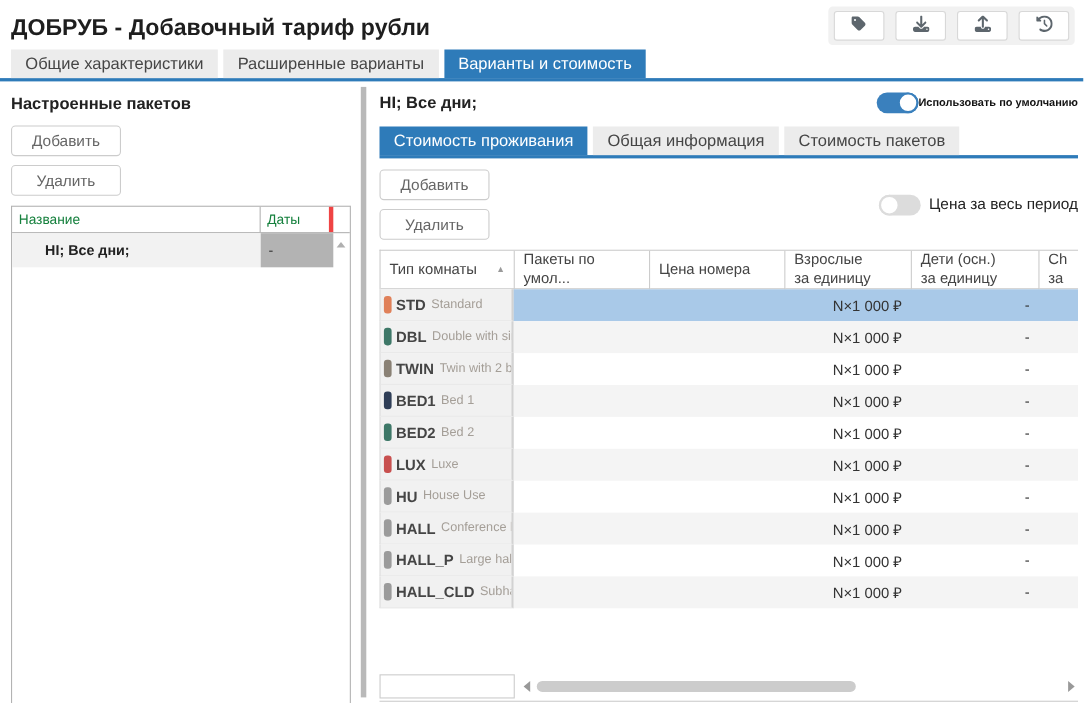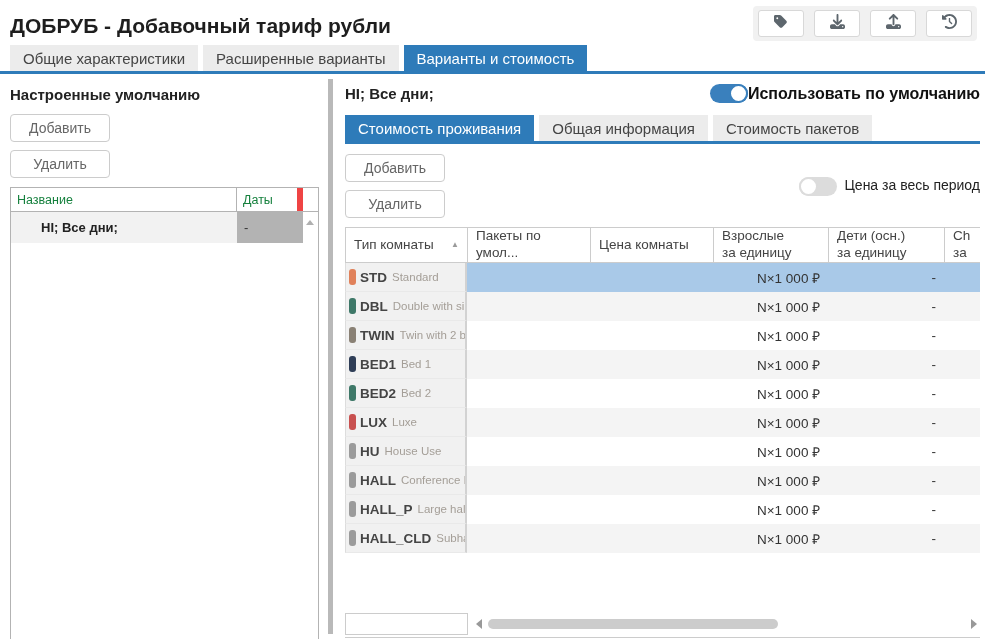--- a/index.html
+++ b/index.html
@@ -21,40 +21,40 @@
   .content{display:flex;height:564px;}
   .divider{width:5px;background:#b9b9b9;margin:5px 0 4px 0;flex:none;}
   
   .left-panel{width:328px;box-sizing:border-box;padding:8px 9px 0 10px;flex:none;}
   .panel-title{font-size:15px;font-weight:bold;margin:4px 0 11px;color:#222;}
   .btn-row{display:flex;gap:8px;flex-direction:column;}
   .btn{background:#fff;border:1px solid #ccc;border-radius:4px;color:#666;font-size:14px;font-family:inherit;padding:5px 0;width:100px;text-align:center;cursor:pointer;}
   .left-table{margin-top:9px;border:1px solid #b3b3b3;height:484px;box-sizing:border-box;position:relative;background:#fff;}
   .lt-header{display:flex;height:23px;border-bottom:1px solid #b3b3b3;font-size:12.5px;color:#15803d;}
   .lt-h-name{flex:1;padding-left:6px;border-right:1px solid #b3b3b3;display:flex;align-items:center;}
-  .lt-h-dates{width:66px;box-sizing:border-box;padding-left:6px;border-right:6px solid #ef4444;display:flex;align-items:center;}
+  .lt-h-dates{width:66px;box-sizing:border-box;padding-left:6px;border-right:4px solid #ef4444;display:flex;align-items:center;}
   .lt-h-lane{width:15px;}
   .lt-row{display:flex;height:31px;font-size:13px;}
   .lt-name{flex:1;background:#f2f2f2;font-weight:bold;padding-left:30px;display:flex;align-items:center;color:#222;}
   .lt-dates{width:66px;box-sizing:border-box;background:#b3b3b3;padding-left:7px;display:flex;align-items:center;color:#333;}
   .lt-lane{width:15px;position:relative;}
   .tri-up{width:0;height:0;border-left:4px solid transparent;border-right:4px solid transparent;border-bottom:5px solid #b0b0b0;position:absolute;top:8px;left:3px;cursor:pointer;}
   .tri-down{width:0;height:0;border-left:4px solid transparent;border-right:4px solid transparent;border-top:5px solid #b0b0b0;position:absolute;bottom:8px;right:6px;cursor:pointer;}
   
   .right-panel{flex:1;box-sizing:border-box;padding:8px 5px 0 12px;display:flex;flex-direction:column;min-width:0;}
   .rp-header{display:flex;justify-content:space-between;align-items:center;margin:2px 0 12px;}
   .variant-title{font-size:15px;font-weight:bold;color:#222;}
   .toggle-group{display:flex;align-items:center;}
   .toggle{width:38px;height:19px;border-radius:10px;position:relative;flex:none;cursor:pointer;}
   .toggle.on{background:#3a80bd;}
   .toggle.off{background:#dcdcdc;}
   .toggle .knob{position:absolute;top:0;width:19px;height:19px;border-radius:50%;background:#fff;box-sizing:border-box;}
   .toggle.on .knob{right:0;border:2px solid #3a80bd;}
   .toggle.off .knob{left:0;border:2px solid #dcdcdc;}
-  .toggle-label-bold{font-weight:bold;font-size:16px;color:#111;}
+  .toggle-label-bold{font-weight:bold;font-size:10px;color:#111;}
   .toggle-label{font-size:14px;color:#222;margin-left:7px;}
   .sub-tabs{border-bottom:3px solid #2e7bb9;display:flex;gap:5px;}
   .controls-row{display:flex;align-items:center;margin-top:10px;}
   .controls-right{margin-left:auto;display:flex;align-items:flex-start;}
   
   .pt-header{display:flex;border-top:1px solid #ccc;border-left:1px solid #ccc;height:43px;box-sizing:border-box;font-size:13.5px;color:#444;margin-top:9px;}
   .pt-h-cell{border-right:1px solid #ccc;border-bottom:1px solid #ccc;padding:0 8px;display:flex;align-items:center;white-space:pre-line;box-sizing:border-box;line-height:1.25;overflow:hidden;}
   .w-type{width:122px;justify-content:space-between;}
   .w-pak{width:123px;}
   .w-price{width:123px;}
@@ -116,21 +116,21 @@
 
 <div class="main-tabs">
   <div class="tab">Общие характеристики</div>
   <div class="tab">Расширенные варианты</div>
   <div class="tab active">Варианты и стоимость</div>
 </div>
 
 <div class="content">
 
   <div class="left-panel">
-    <div class="panel-title">Настроенные умолчанию</div>
+    <div class="panel-title">Настроенные пакетов</div>
     <div class="btn-row">
       <button class="btn">Добавить</button>
       <button class="btn">Удалить</button>
     </div>
     <div class="left-table">
       <div class="lt-header">
         <div class="lt-h-name">Название</div>
         <div class="lt-h-dates">Даты</div>
         <div class="lt-h-lane"></div>
       </div>
@@ -177,21 +177,21 @@
         <span class="toggle-label">Цена за весь период</span>
       </div>
     </div>
 
     <div class="pt-header">
       <div class="pt-h-cell w-type">
         <span>Тип комнаты</span>
         <span class="sort-ind">▲</span>
       </div>
       <div class="pt-h-cell w-pak">Пакеты по умол...</div>
-      <div class="pt-h-cell w-price">Цена комнаты</div>
+      <div class="pt-h-cell w-price">Цена номера</div>
       <div class="pt-h-cell w-adults">Взрослые
 за единицу</div>
       <div class="pt-h-cell w-children">Дети (осн.)
 за единицу</div>
       <div class="pt-h-cell w-ch">Ch
 за</div>
     </div>
 
     <div>
 

